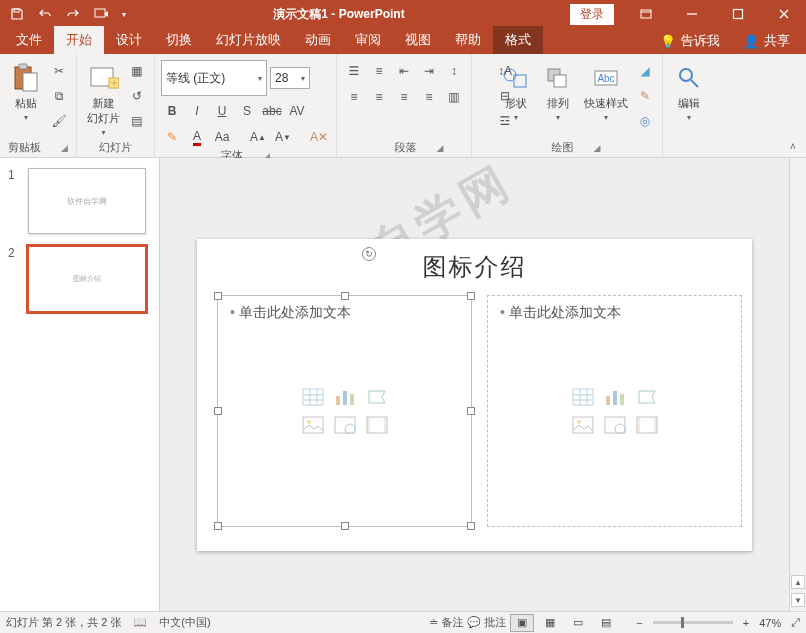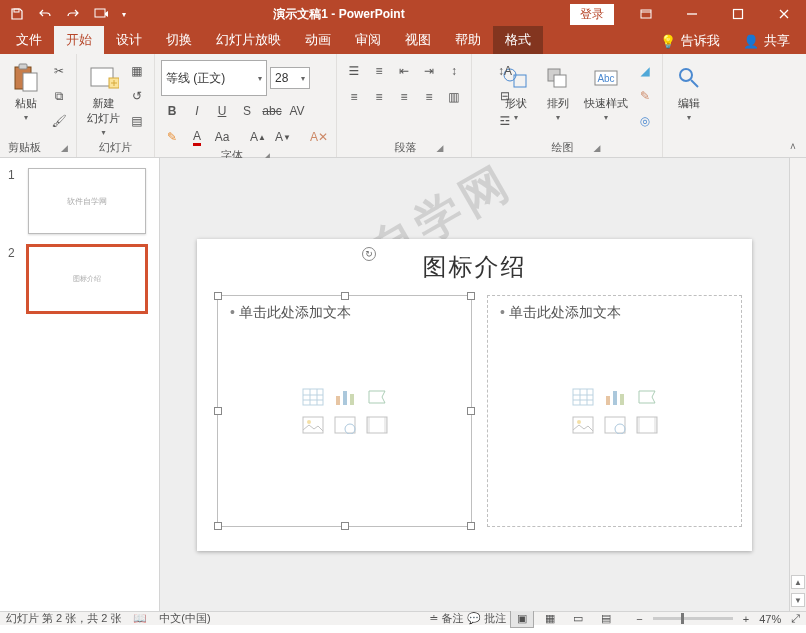--- a/index.html
+++ b/index.html
@@ -54,21 +54,21 @@
 .content-box { position: absolute; top: 56px; width: 255px; height: 232px; }
 .content-box.left { left: 20px; border: 1px solid #bfbfbf; }
 .content-box.right { left: 290px; border: 1px dashed #bfbfbf; }
 .content-box .placeholder-text { position: absolute; top: 8px; left: 12px; font-size: 14px; color: #555; }
 .content-box .bullet { color: #888; margin-right: 4px; }
 .sel-handle { position: absolute; width: 8px; height: 8px; background: #fff; border: 1px solid #888; }
 .icon-grid { position: absolute; top: 50%; left: 50%; transform: translate(-50%,-50%); display: grid; grid-template-columns: repeat(3, 26px); gap: 6px; }
 .icon-grid .pg { width: 26px; height: 22px; display: flex; align-items: center; justify-content: center; opacity: 0.5; }
 
 
-.statusbar { height: 14px; background: #f3f2f1; border-top: 1px solid #d4d4d4; display: flex; align-items: center; font-size: 11px; color: #505050; padding: 0 6px; gap: 12px; }
+.statusbar { height: 22px; background: #f3f2f1; border-top: 1px solid #d4d4d4; display: flex; align-items: center; font-size: 11px; color: #505050; padding: 0 6px; gap: 12px; }
 .statusbar .sb-right { margin-left: auto; display: flex; align-items: center; gap: 4px; }
 .sb-view-btn { width: 24px; height: 18px; display: flex; align-items: center; justify-content: center; border: 1px solid transparent; cursor: pointer; }
 .sb-view-btn.active { border-color: #aaa; background: #e5e5e5; }
 .zoom-slider { width: 80px; height: 3px; background: #ccc; position: relative; margin: 0 6px; }
 .zoom-slider .z-thumb { position: absolute; top: -4px; left: 35%; width: 3px; height: 11px; background: #777; }
 
 .watermark { position: absolute; pointer-events: none; opacity: 0.12; font-size: 46px; color: #000; font-weight: bold; left: 120px; top: 50px; transform: rotate(-30deg); letter-spacing: 6px; }
 </style>
 </head>
 <body>

